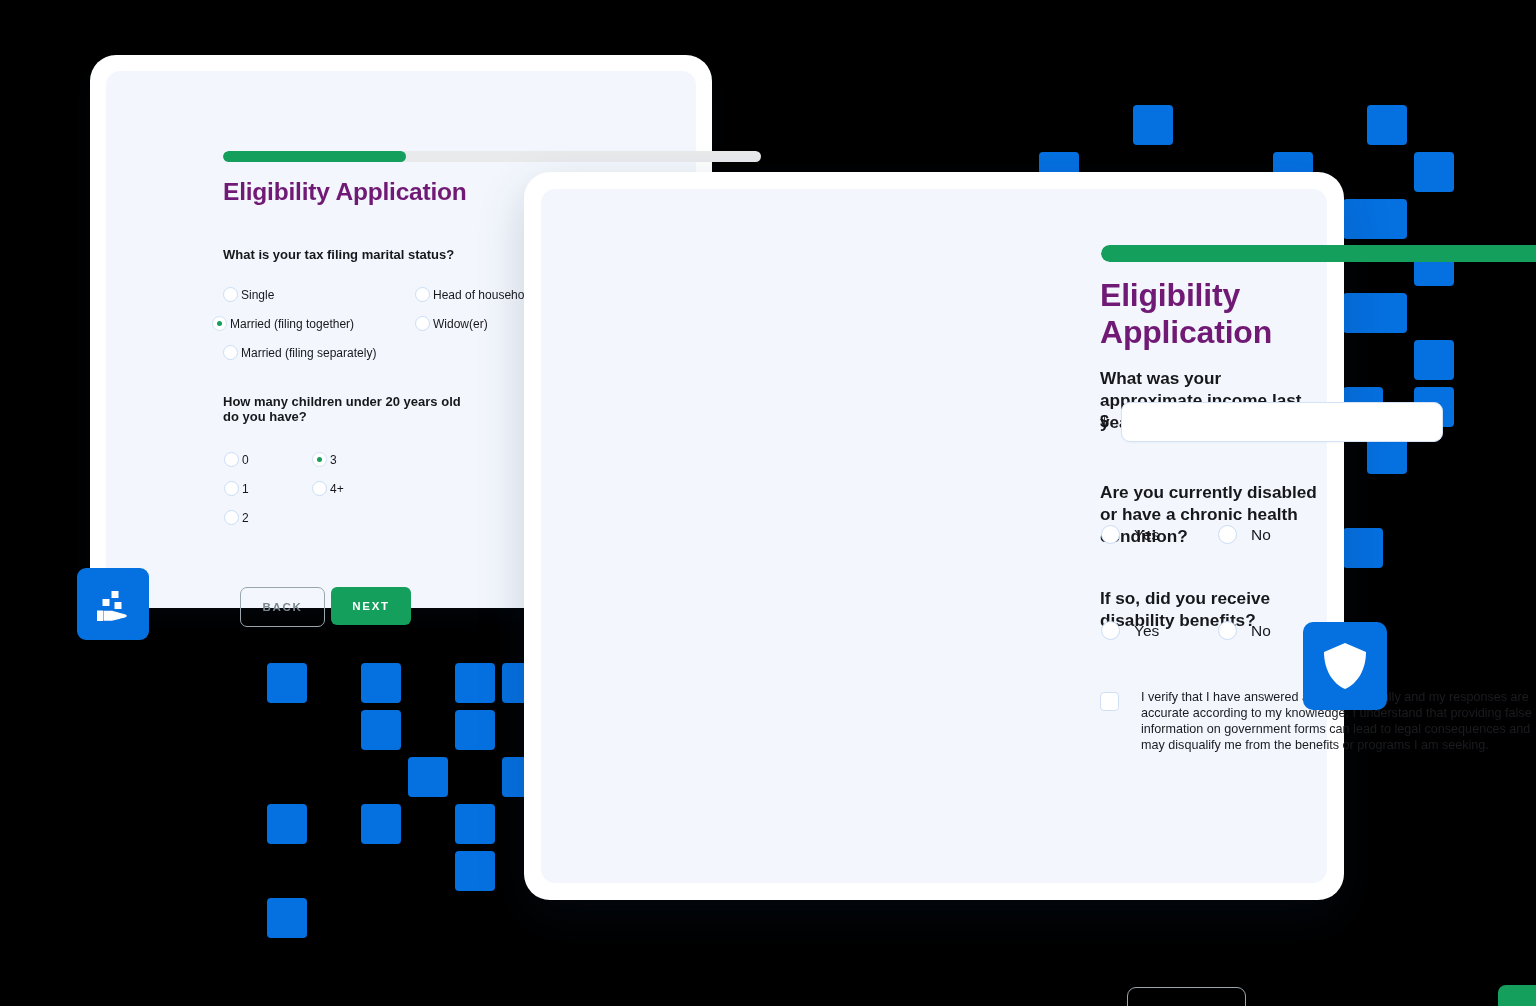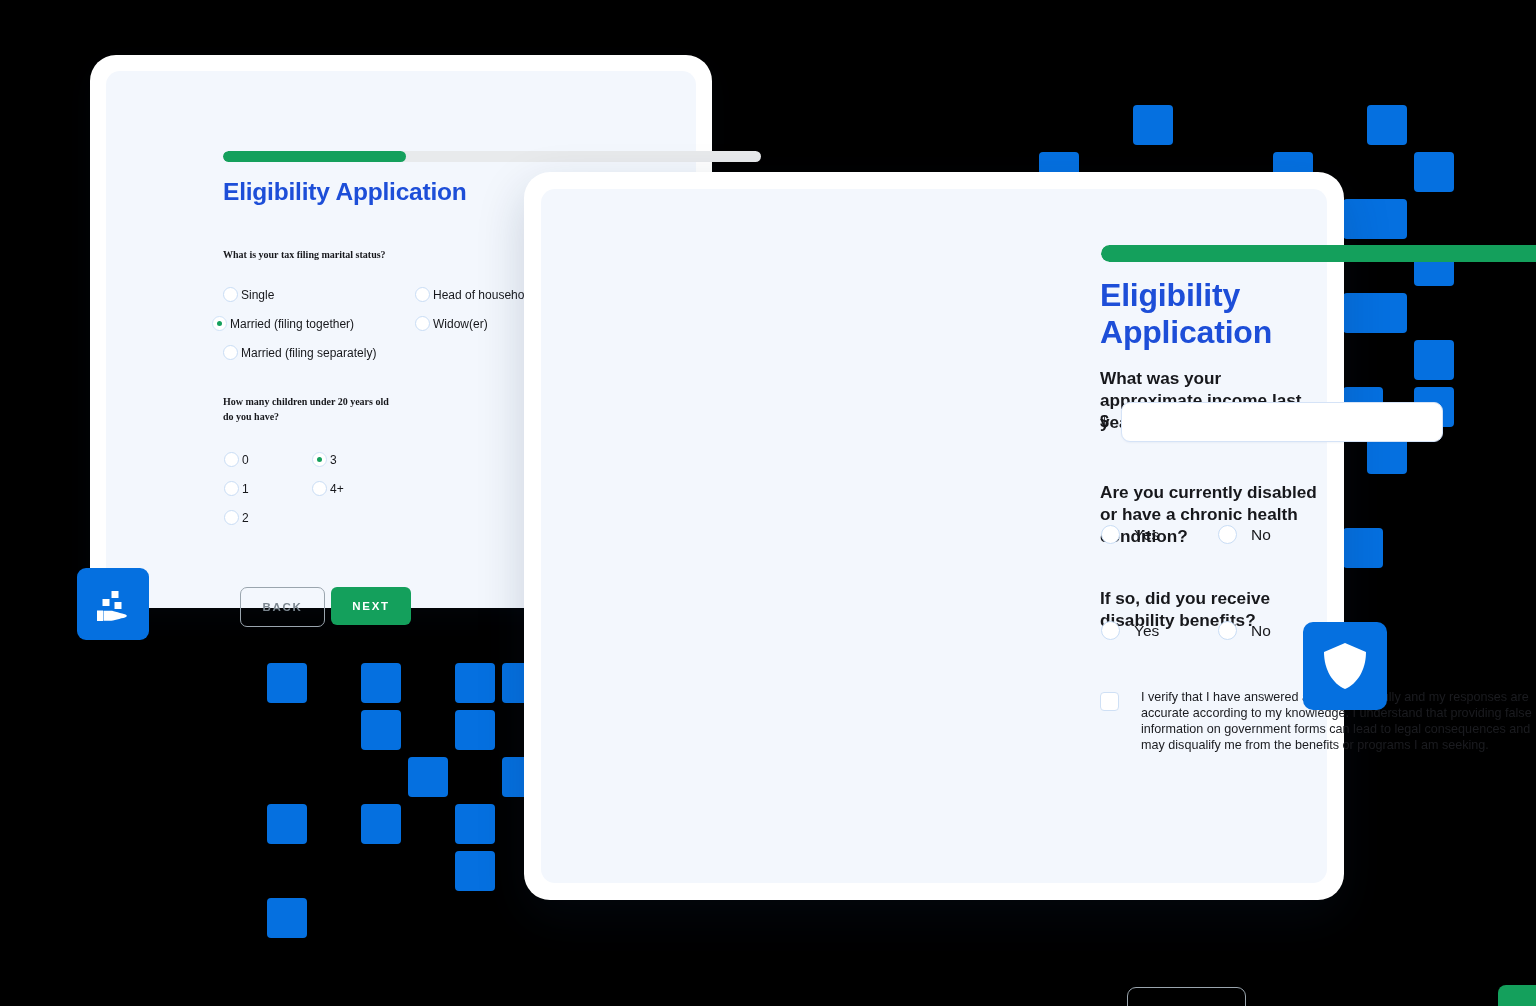--- a/index.html
+++ b/index.html
@@ -94,41 +94,41 @@
   #progress-front {
     left: 560px;
     top: 56px;
     width: 714px;
     height: 17px;
   }
 
   
   .card-title {
     position: absolute;
-    color: #1d4ed8;
+    color: #701a75;
     font-weight: bold;
     letter-spacing: -0.2px;
   }
   #title-back {
     left: 117px;
     top: 107px;
     font-size: 24.5px;
   }
   #title-front {
     left: 559px;
     top: 88px;
     font-size: 32px;
   }
 
   .q-label {
     position: absolute;
     color: #17181c;
     font-weight: bold;
   }
-  .q-label.small { font-size: 10px; line-height: 15px; font-family: Liberation Serif, serif; }
+  .q-label.small { font-size: 13px; line-height: 15px; }
   .q-label.large { font-size: 17.2px; line-height: 22px; }
 
   
   .radio-opt {
     position: absolute;
     display: flex;
     align-items: center;
   }
   .radio-dot {
     box-sizing: border-box;

